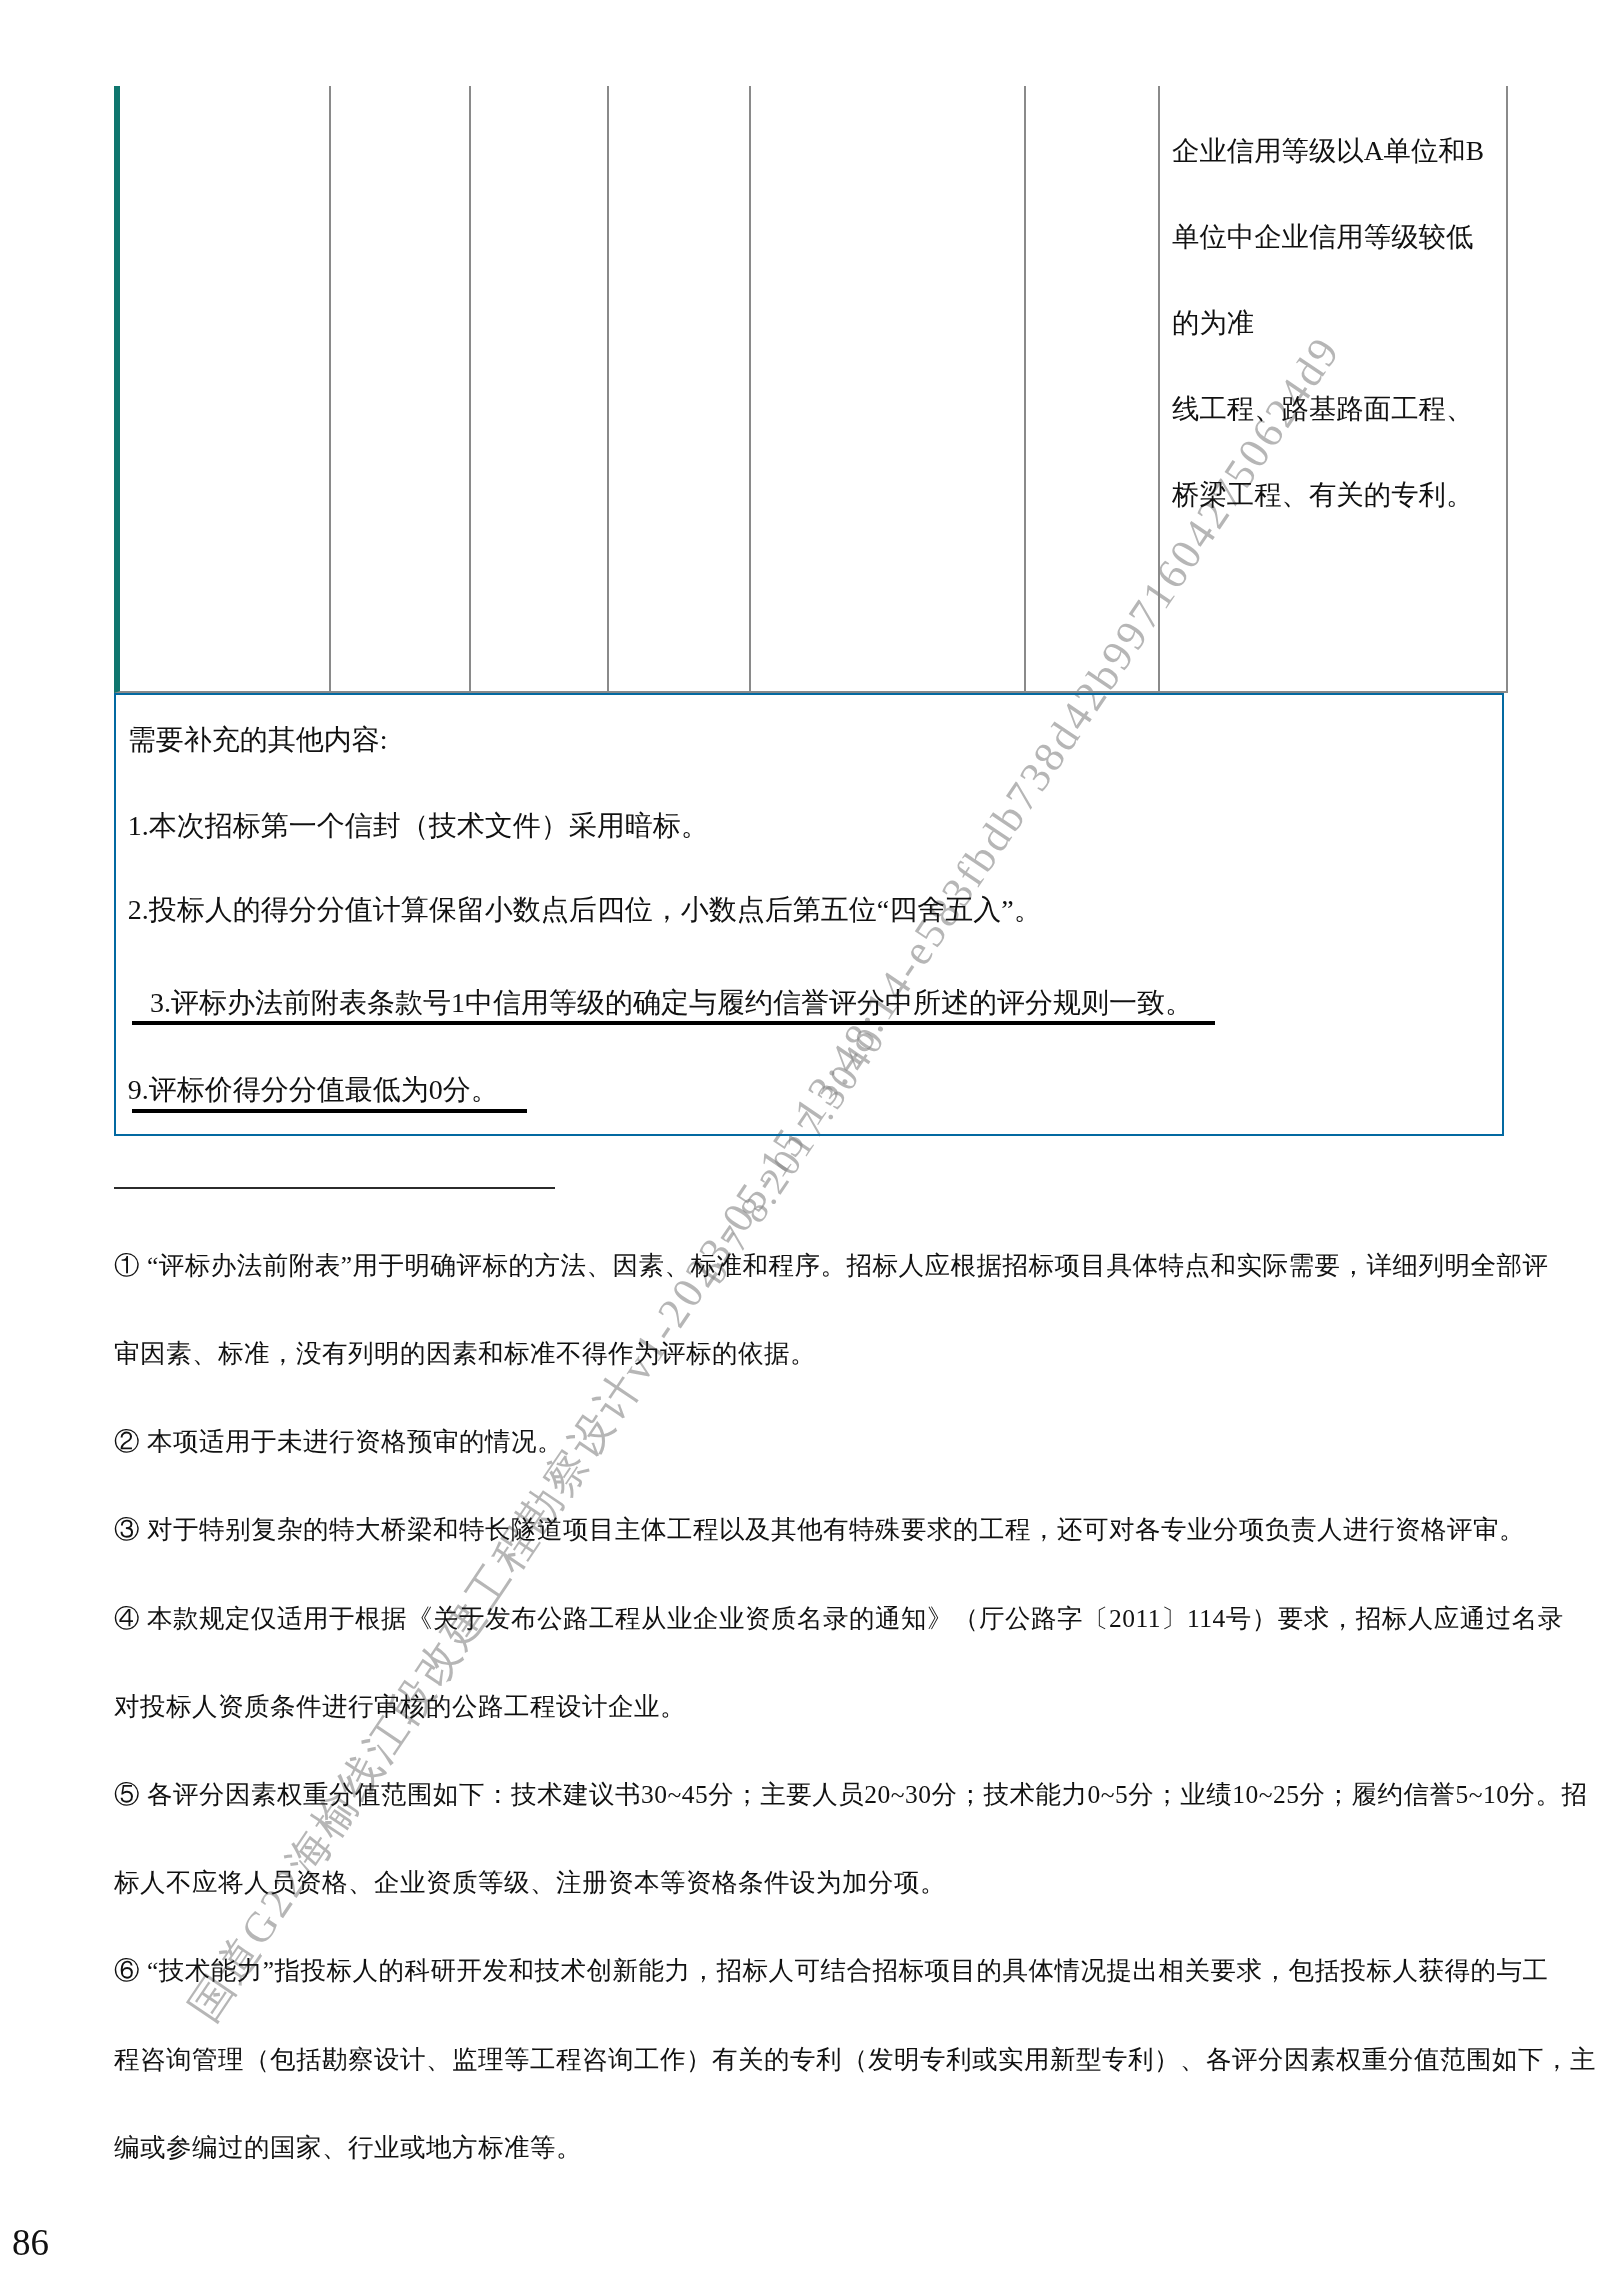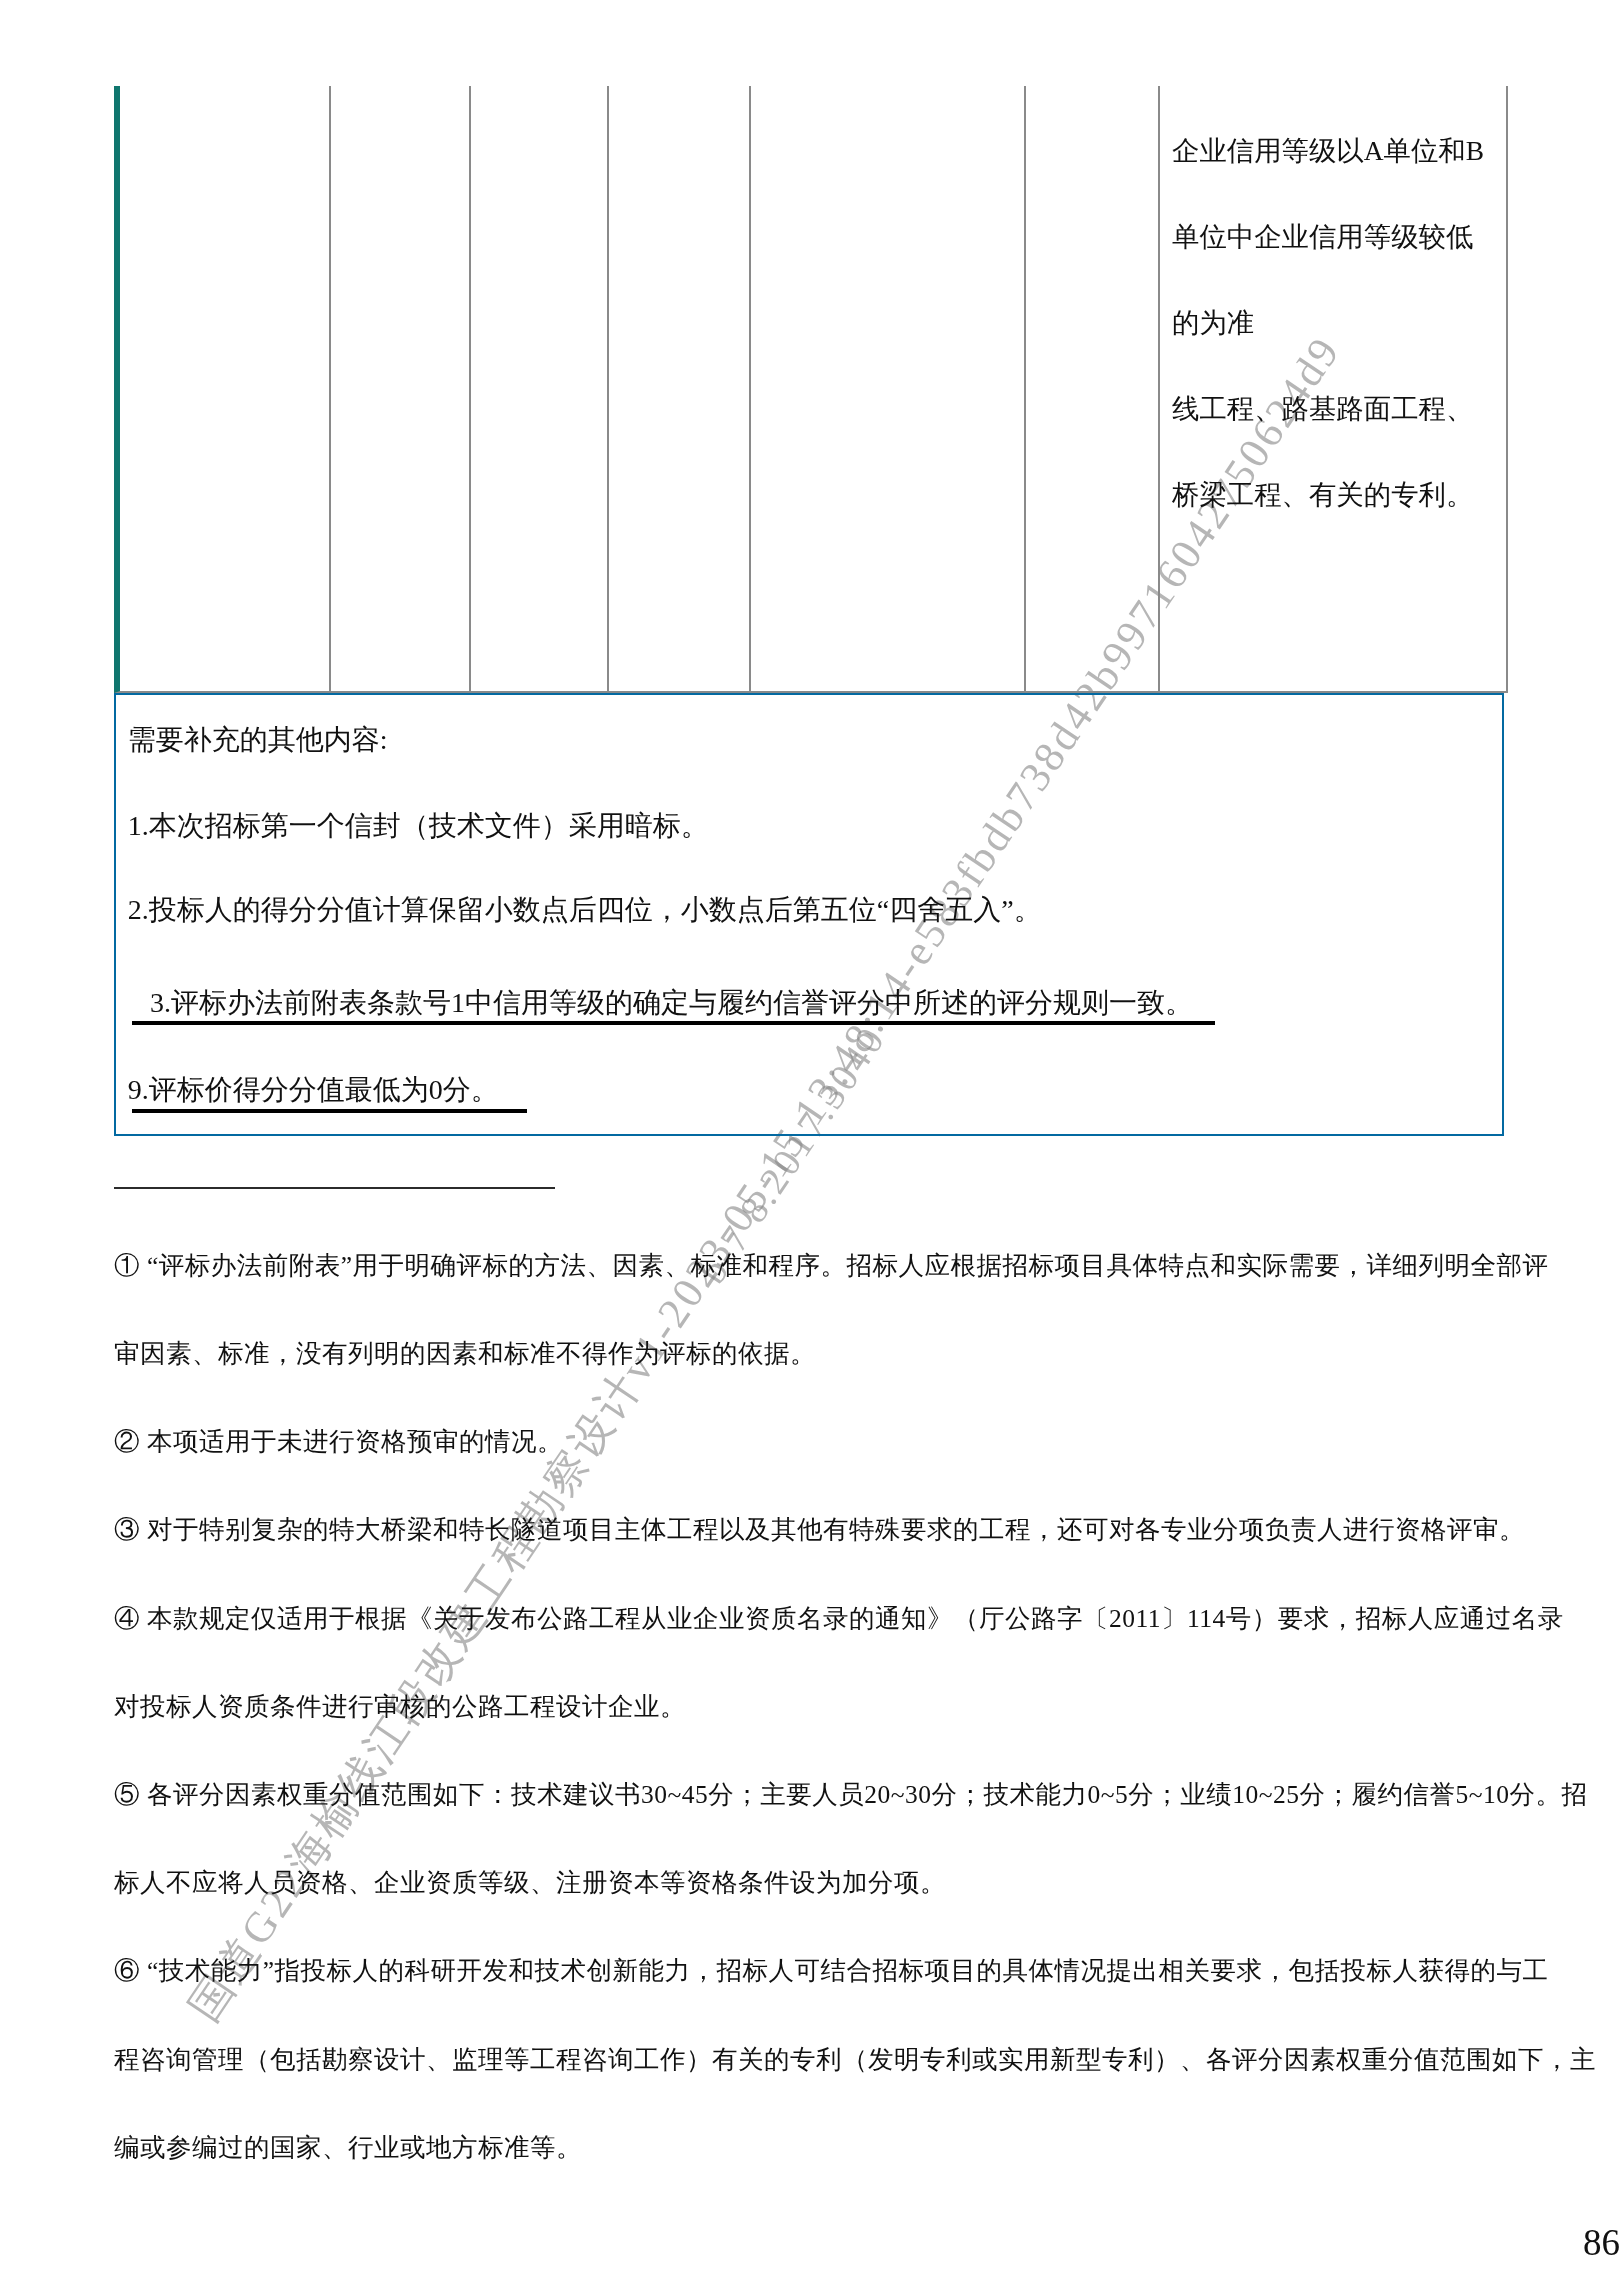--- a/index.html
+++ b/index.html
@@ -51,21 +51,21 @@
   
   .fnsep{position:absolute;left:114px;top:1187px;width:441px;height:2px;background:#2b2b2b;z-index:1;}
   .fline{
     position:absolute;left:114px;
     font-size:25.5px;line-height:1.1;white-space:nowrap;z-index:1;
     letter-spacing:0.5px;
   }
   
   .pagenum{
     position:absolute;left:12px;right:0;top:2221px;
-    text-align:right;font-size:37px;z-index:1;
+    text-align:left;font-size:37px;z-index:1;
   }
 </style>
 </head>
 <body>
 
 <div class="page">
 
   <div class="wm wm-main">国道G22海榆线江段改建工程勘察设计v1-2023-05-15 13:48:14-e583fbdb738d42b99716042750624d9</div>
   <div class="wm wm-sub">b-7 8.2017.3040</div>
 

